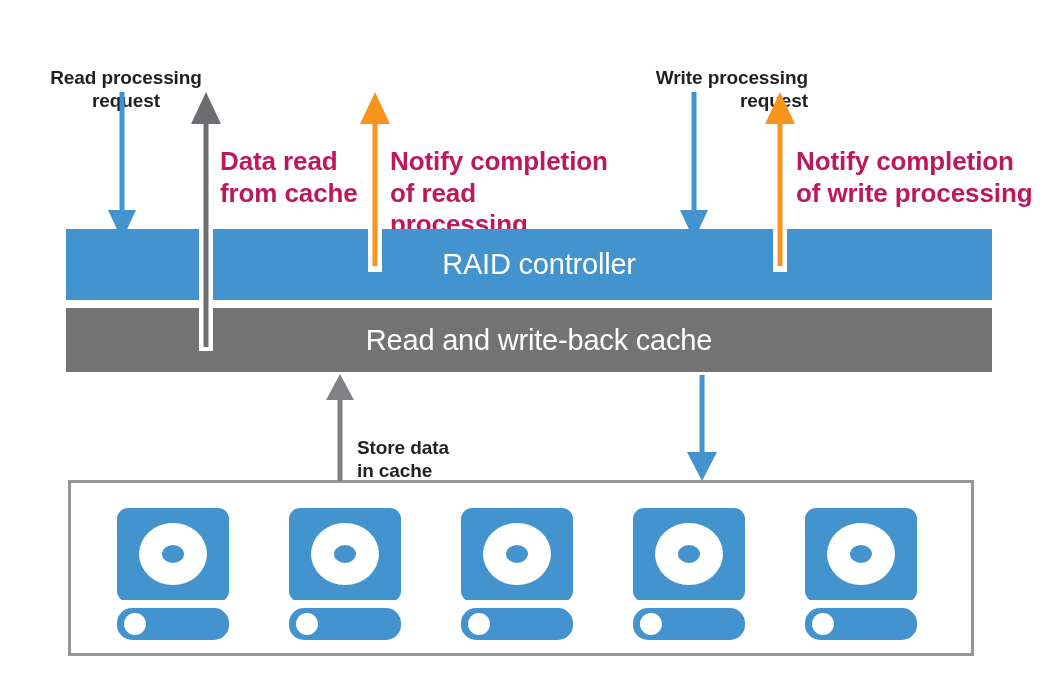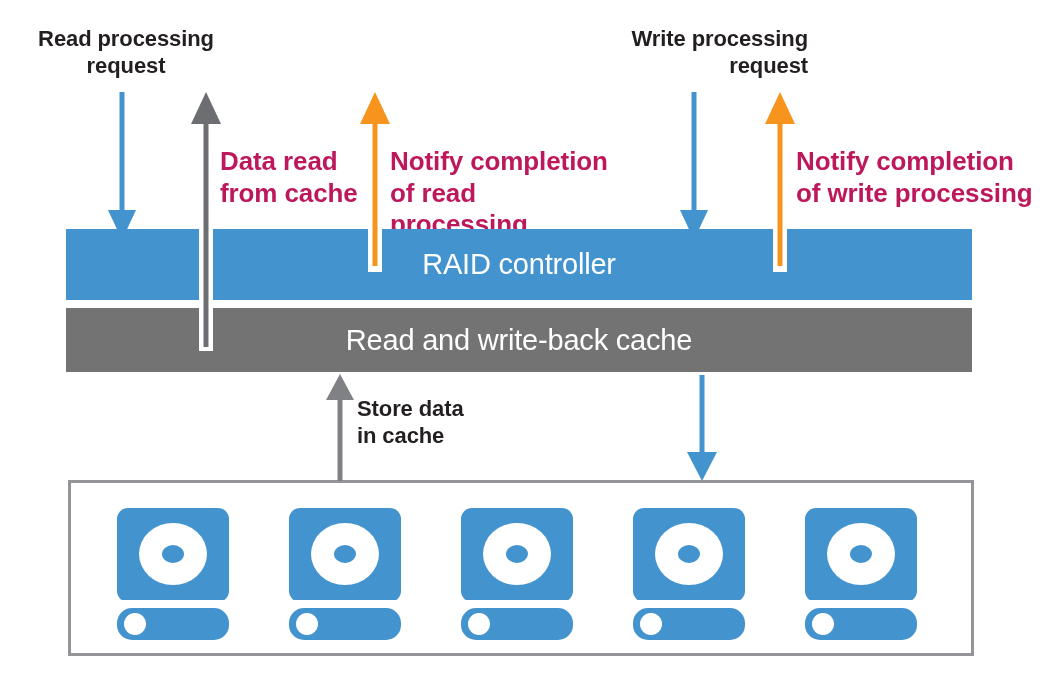--- a/index.html
+++ b/index.html
@@ -21,42 +21,44 @@
 
   
   .lbl {
     position: absolute;
     color: #231f20;
     line-height: 1.22;
     white-space: pre-line;
   }
   .lbl.bold {
     font-weight: bold;
-    font-size: 22px;
+    font-size: 19px;
     letter-spacing: -0.1px;
+    margin-top: 40px;
   }
   .lbl.plain {
     font-weight: bold;
     font-size: 26px;
     color: #be185d;
     letter-spacing: -0.1px;
   }
   .lbl.center { text-align: center; }
   .lbl.left   { text-align: left; }
 
   
   .bar {
     position: absolute;
     display: flex;
     align-items: center;
     justify-content: center;
     color: #ffffff;
     font-size: 29px;
     font-weight: normal;
     letter-spacing: -0.2px;
+    padding-left: 20px;
   }
   .bar-ctrl  { background: #4393ce; }
   .bar-cache { background: #737373; }
 
   
   #arrows {
     position: absolute;
     left: 0; top: 0;
     width: 1051px;
     height: 700px;

